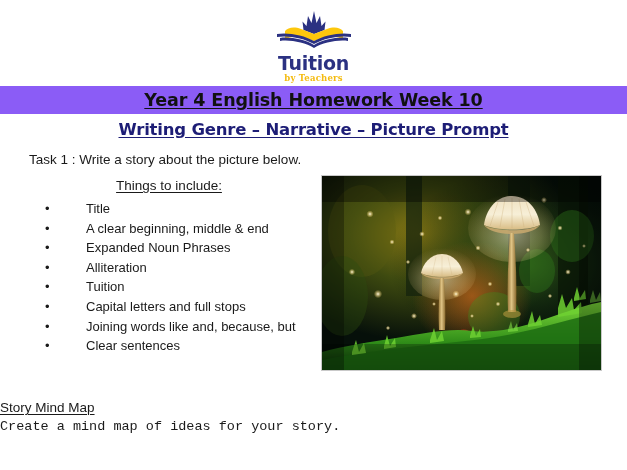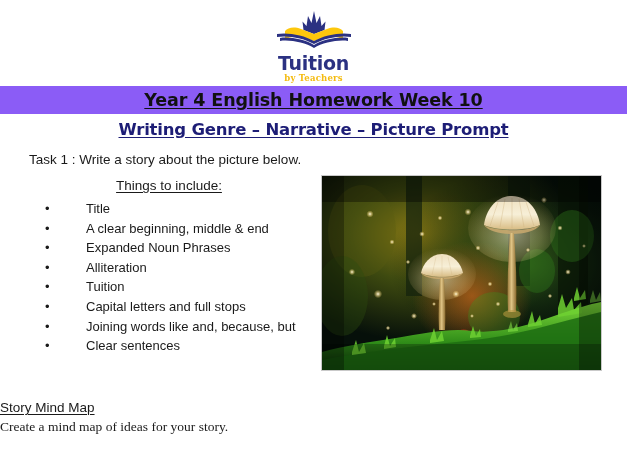--- a/index.html
+++ b/index.html
@@ -99,21 +99,21 @@
     position:absolute;left:0;top:400px;width:627px;
   }
   .mindmap .mm-title{
     font-size:13.5px;color:#1a1a1a;
     text-decoration:underline;text-underline-offset:2px;
     font-family:"Liberation Sans", sans-serif;
   }
   .mindmap .mm-sub{
     margin-top:4px;
     font-size:13.5px;color:#1a1a1a;
-    font-family:Liberation Serif, serif;
+    font-family:Liberation Mono, monospace;
   }
 </style>
 </head>
 <body>
 
 <div class="page">
 
   <div class="logo-wrap">
     <svg class="logo-mark" viewBox="0 0 86 46">
 

